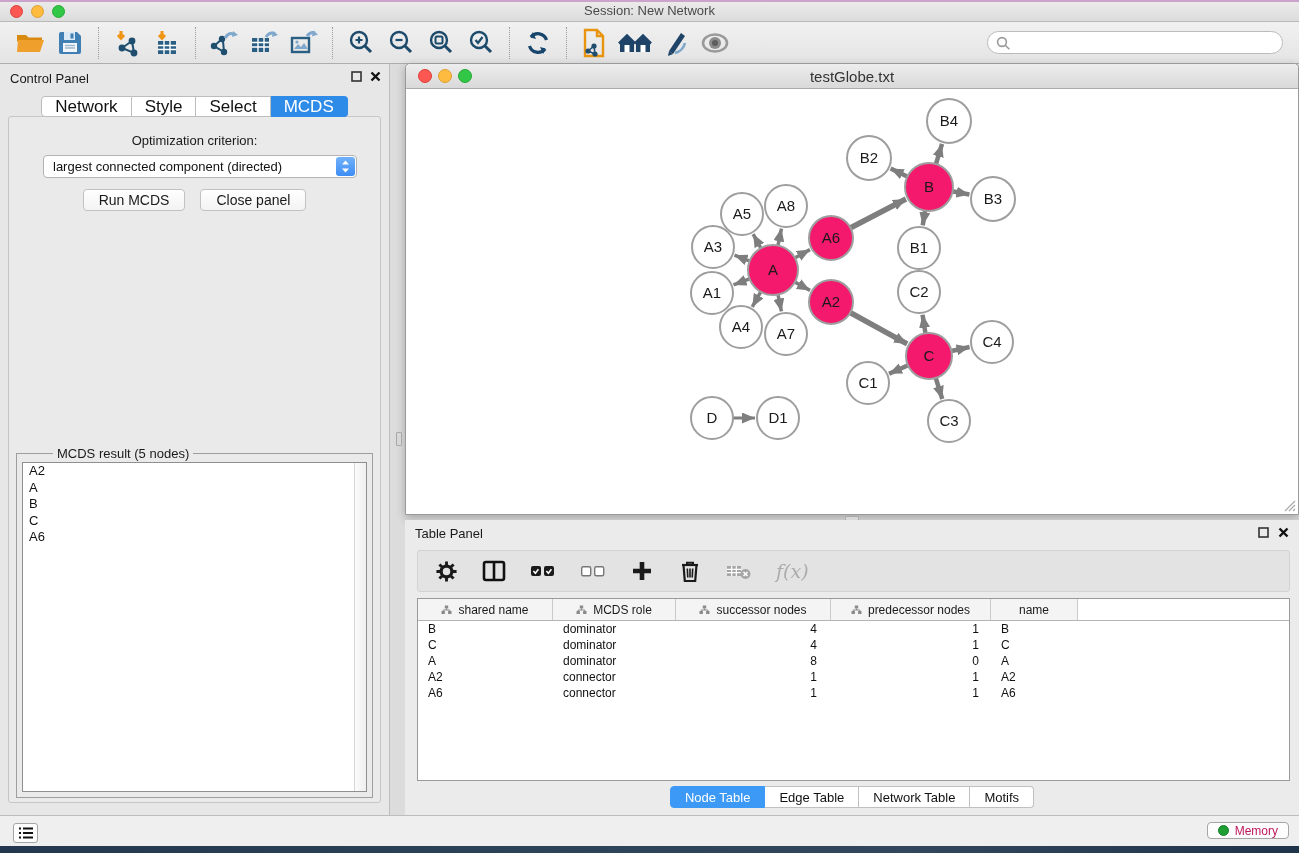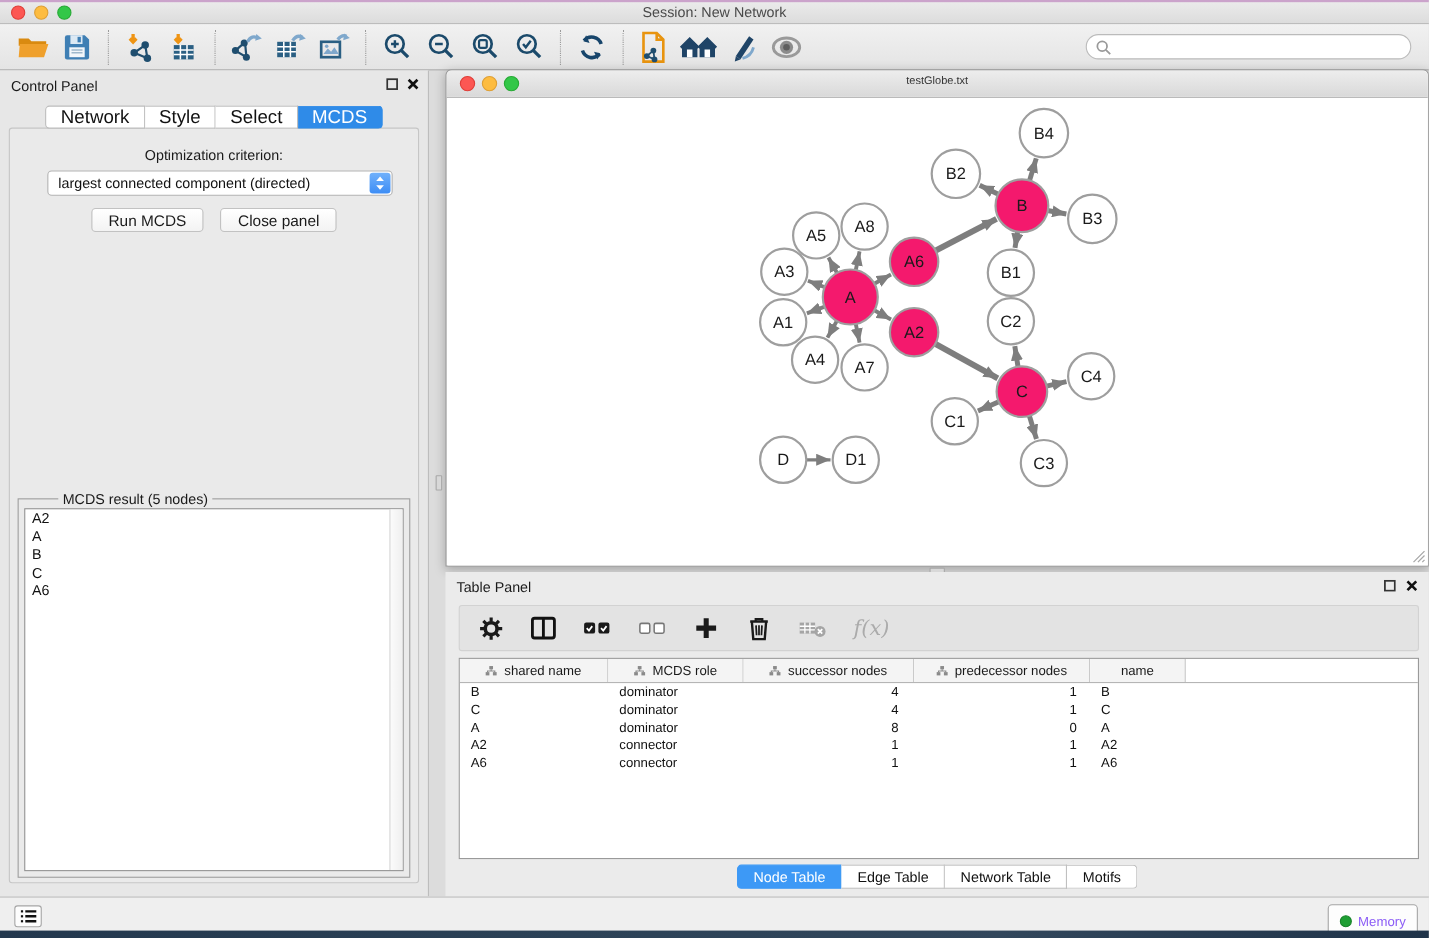--- a/index.html
+++ b/index.html
@@ -61,21 +61,21 @@
   .mcds-item:first-child { padding-top:4px; }
 
   
   .net-window { position:absolute; left:405px; top:63px; width:894px; height:452px;
     background:#fff; border:1px solid #9A9A9A; border-radius:5px 5px 0 0;
     box-shadow:0 3px 10px rgba(0,0,0,0.25); }
   .net-titlebar { position:absolute; left:0; top:0; right:0; height:25px;
     background:linear-gradient(#EDEDED,#D9D9D9); border-bottom:1px solid #ABABAB; border-radius:5px 5px 0 0; }
   .net-traffic { position:absolute; left:12px; top:5px; display:flex; gap:6px; }
   .light2 { width:14px; height:14px; border-radius:50%; }
-  .net-title { position:absolute; left:0; right:0; top:4px; text-align:center; font-size:10px; color:#333; }
+  .net-title { position:absolute; left:0; right:0; top:4px; text-align:center; font-size:15px; color:#333; }
   .net-canvas { position:absolute; left:1px; top:25px; width:891px; height:425px; background:#fff; overflow:hidden; }
   .grip { position:absolute; right:2px; bottom:2px; }
   .split-grip { position:absolute; left:396px; top:432px; width:6px; height:14px;
     background:#D8D8D8; border:1px solid #A8A8A8; border-radius:1px; }
   .hsplit-grip { position:absolute; left:845px; top:516px; width:14px; height:5px;
     background:#D8D8D8; border:1px solid #A8A8A8; border-radius:1px; }
 
   
   .table-panel { position:absolute; left:405px; top:520px; width:894px; height:295px; background:#EBEBEB; }
   .tp-title { position:absolute; left:10px; top:6px; font-size:13px; color:#1a1a1a; }
@@ -103,23 +103,23 @@
     color:#111; height:22px; line-height:21px; }
   .tp-tab:first-child { border-left:1px solid #C0C0C0; border-radius:4px 0 0 4px; }
   .tp-tab:last-child { border-radius:0 4px 4px 0; }
   .tp-tab.active { background:#3D99F6; color:#fff; border-color:#3D99F6; }
 
   
   .statusbar { position:absolute; left:0; top:815px; width:100%; height:31px;
     background:#EFEFEF; border-top:1px solid #BDBDBD; }
   .list-btn { position:absolute; left:13px; top:7px; width:25px; height:20px; background:#FDFDFD;
     border:1px solid #A5A5A5; border-radius:3px; display:flex; align-items:center; justify-content:center; }
-  .memory-btn { position:absolute; right:10px; top:6px; height:31px; background:#FDFDFD;
+  .memory-btn { position:absolute; right:10px; top:6px; height:17px; background:#FDFDFD;
     border:1px solid #A5A5A5; border-radius:4px; display:flex; align-items:center; gap:6px;
-    padding:0 10px; font-size:12px; color:#8b5cf6; }
+    padding:0 10px; font-size:12px; color:#be185d; }
   .mem-dot { width:11px; height:11px; border-radius:50%; background:#1E9E33; border:1px solid #178229; }
   .bottomstrip { position:absolute; left:0; top:846px; width:100%; height:7px;
     background:linear-gradient(90deg,#23384e,#2c4257 40%,#32475c 70%,#1f3349); }
 </style>
 </head>
 <body>
 
 <div class="app">
 
   <div class="titlebar">

